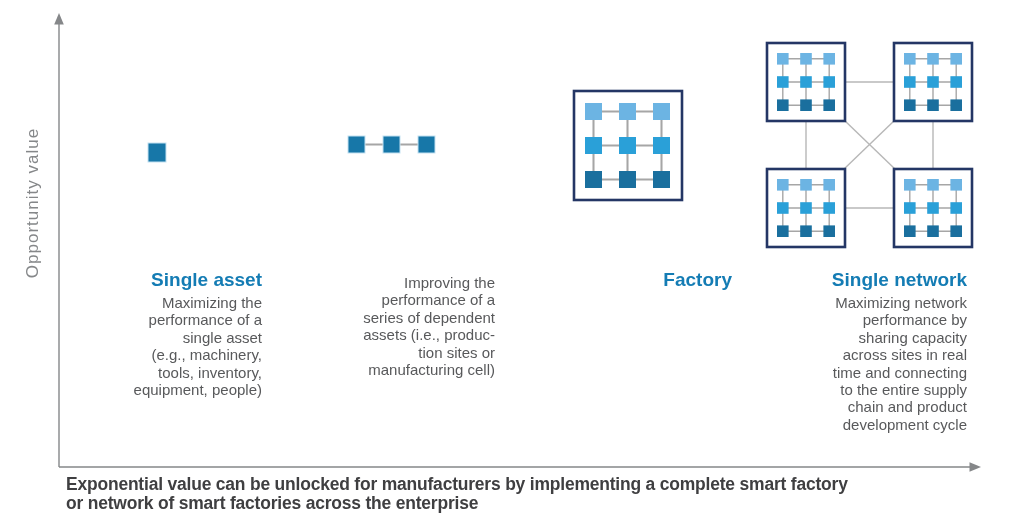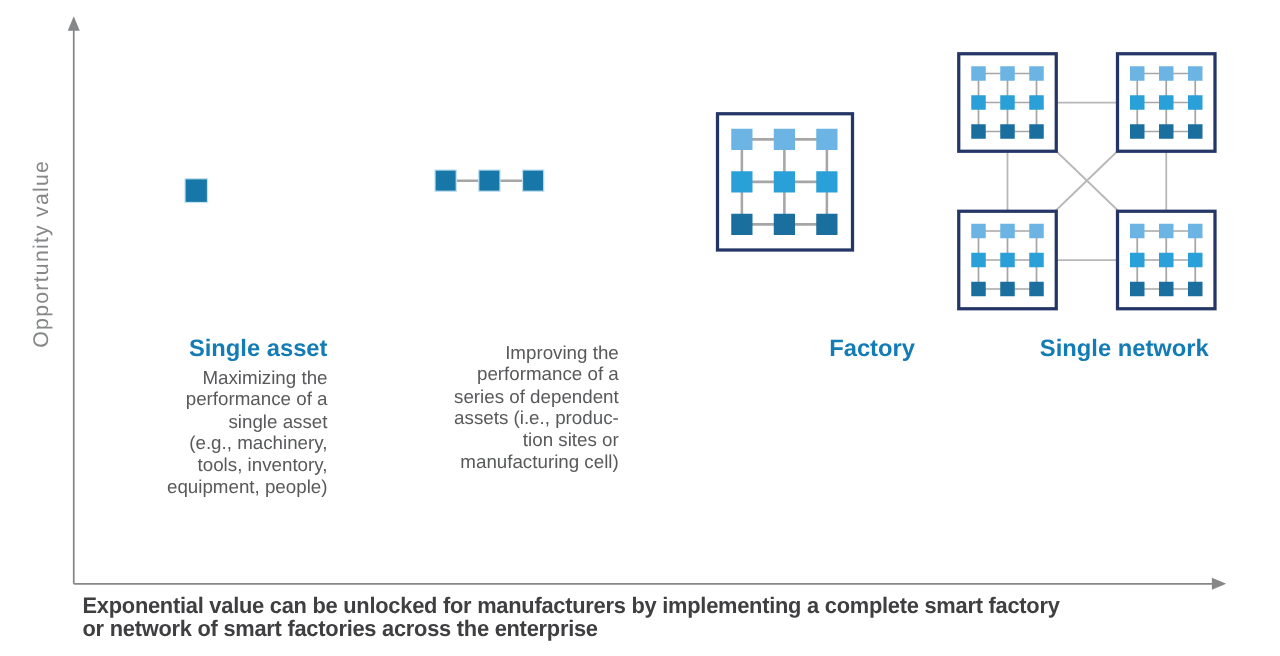--- a/index.html
+++ b/index.html
@@ -156,18 +156,26 @@
 series of dependent
 assets (i.e., produc-
 tion sites or
 manufacturing cell)</p>
   </div>
   <div class="col" style="left:522px">
     <h3>Factory</h3>
   </div>
   <div class="col" style="left:757px">
     <h3>Single network</h3>
+    <p>Maximizing network
+performance by
+sharing capacity
+across sites in real
+time and connecting
+to the entire supply
+chain and product
+development cycle</p>
   </div>
 
   <div class="caption">Exponential value can be unlocked for manufacturers by implementing a complete smart factory
 or network of smart factories across the enterprise</div>
 
 </div>
 
 </body></html>

